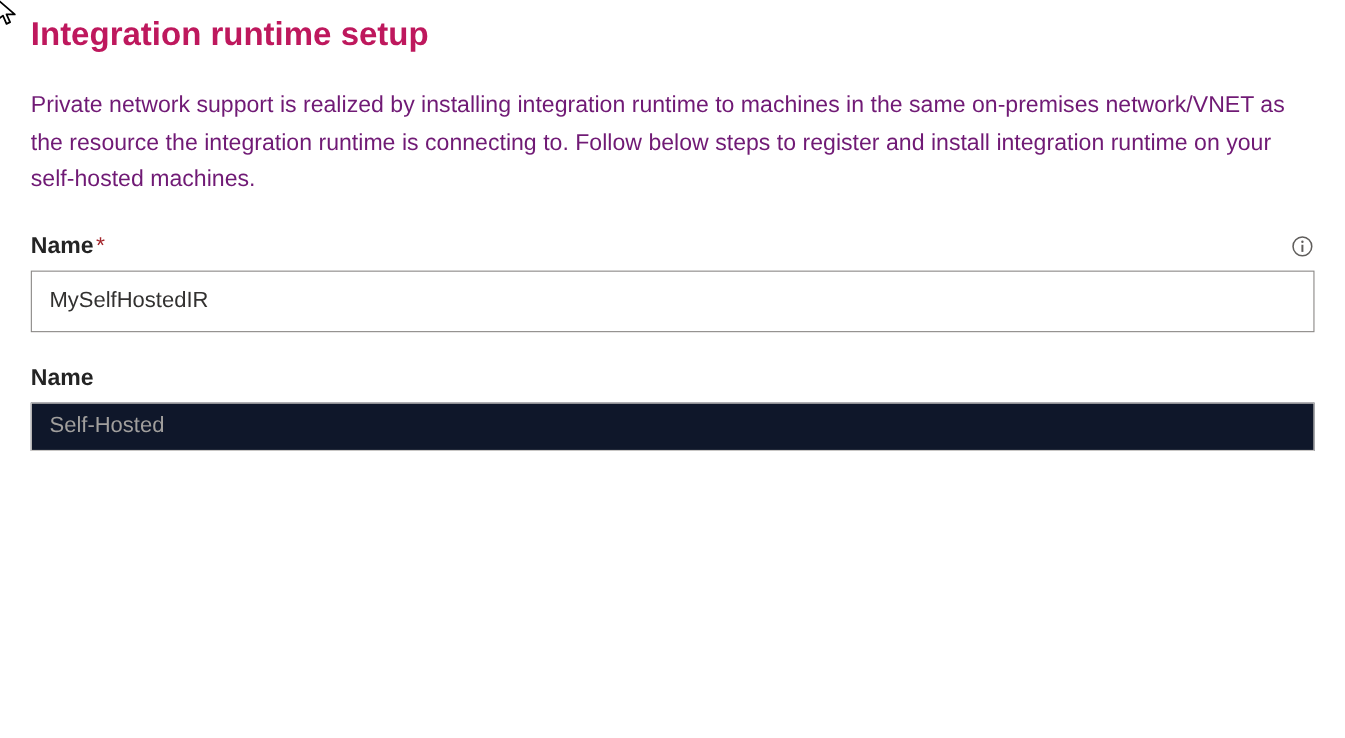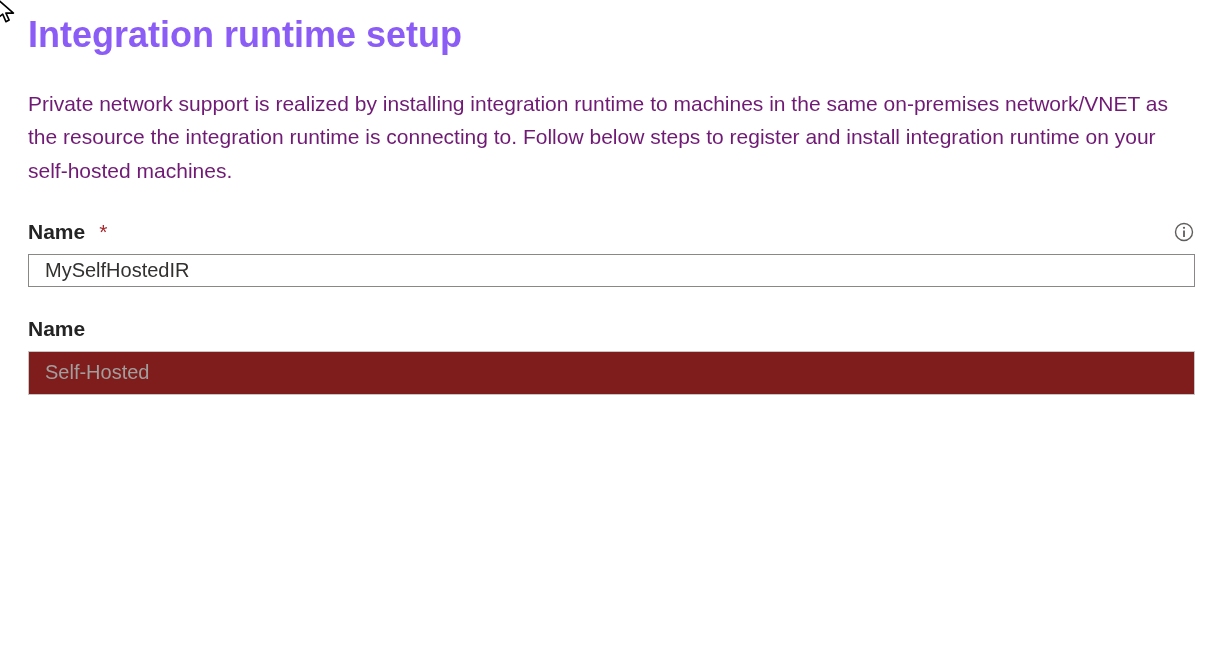--- a/index.html
+++ b/index.html
@@ -20,23 +20,23 @@
       position: absolute;
       top: -2px;
       left: -4px;
       pointer-events: none;
       z-index: 9999;
     }
     .page-container {
       padding: 12px 28px 28px 28px;
     }
     .page-title {
-      font-size: 36px;
+      font-size: 30px;
       font-weight: 600;
-      color: #8b5cf6;
+      color: #be185d;
       margin-bottom: 28px;
       line-height: 1.3;
     }
     .description-text {
       font-size: 21px;
       color: #701a75;
       line-height: 1.6;
       margin-bottom: 32px;
     }
     .form-group {
@@ -47,38 +47,38 @@
       align-items: center;
       justify-content: space-between;
       margin-bottom: 10px;
     }
     .field-label {
       font-size: 21px;
       font-weight: 600;
       color: #242424;
       display: inline-flex;
       align-items: baseline;
-      gap: 14px;
+      gap: 2px;
     }
     .required-star {
       color: #a4262c;
       font-weight: 400;
     }
     .info-icon-wrap {
       display: inline-flex;
       align-items: center;
       justify-content: center;
       width: 22px;
       height: 22px;
       cursor: pointer;
       color: #605e5c;
     }
     .text-input {
       width: 100%;
-      height: 33px;
+      height: 56px;
       border: 1px solid #8a8886;
       font-size: 20px;
       padding: 6px 16px;
       font-family: inherit;
       color: #323130;
       background: #fff;
       outline: none;
     }
     .textarea-input {
       width: 100%;
@@ -99,21 +99,21 @@
       color: #6b6b6b;
     }
     .readonly-input {
       width: 100%;
       height: 44px;
       border: 1px solid #c8c6c4;
       font-size: 20px;
       padding: 11px 16px;
       font-family: inherit;
       color: #a19f9d;
-      background: #7f1d1d;
+      background: #0f172a;
       outline: none;
     }
   </style>
 </head>
 <body>
 
 <div class="cursor-overlay">
   <svg width="22" height="28" viewBox="0 0 20 26">
     <path d="M1 1 L1 19 L6 15 L9 22 L12 20.5 L9 14 L16 14 Z" fill="none" stroke="#000000" stroke-width="1.5" stroke-linejoin="round"></path>
   </svg>

